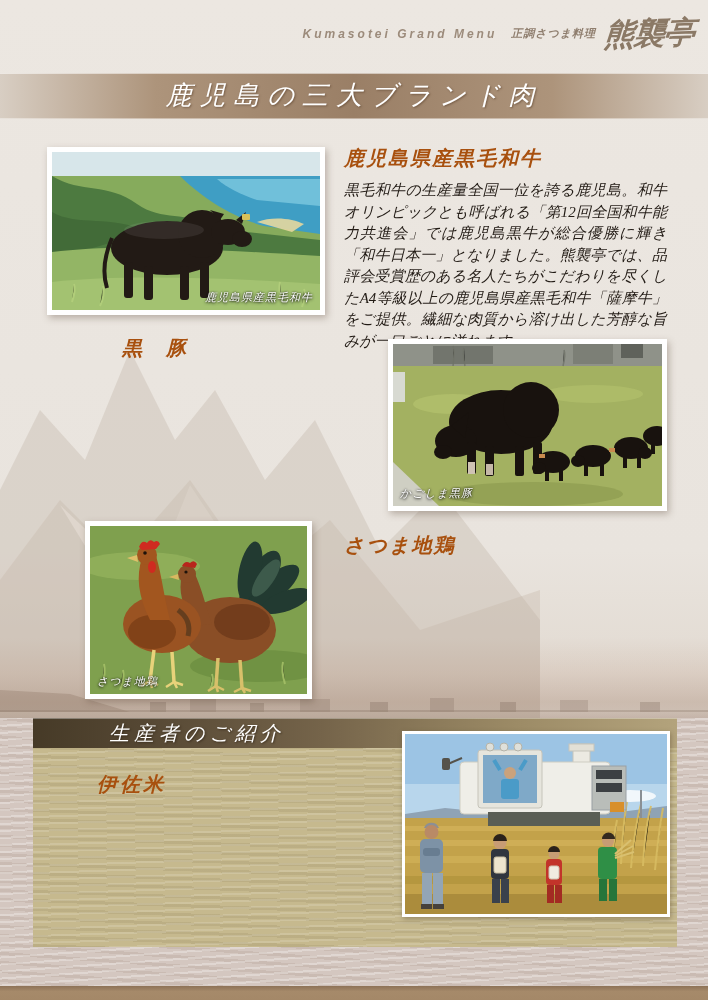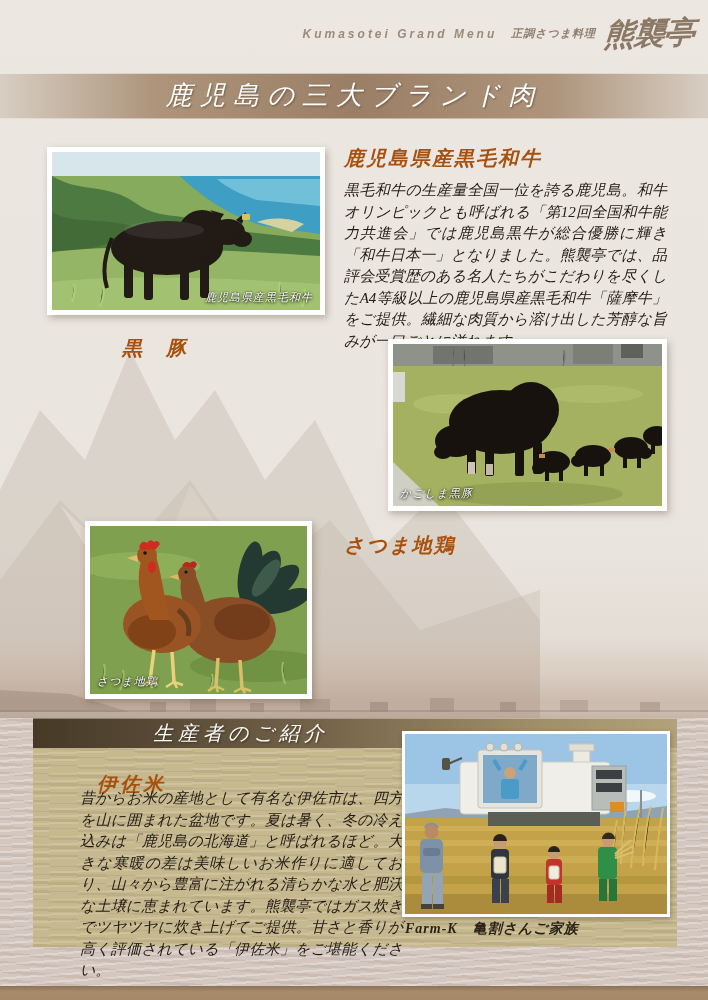--- a/index.html
+++ b/index.html
@@ -55,21 +55,21 @@
   #text-chicken{left:344px;top:533px;width:323px;}
 
   
   .producer-box{position:absolute;left:33px;top:718px;width:644px;height:229px;z-index:2;
         background-color:#c6b98e;
         background-image:repeating-linear-gradient(178deg,rgba(255,255,255,.14) 0 2px,rgba(255,255,255,0) 2px 7px),
                           repeating-linear-gradient(2deg,rgba(95,80,45,.10) 0 3px,rgba(95,80,45,0) 3px 9px);}
   .producer-band{position:absolute;left:0;top:0;width:100%;height:29px;
         background:linear-gradient(90deg,#463a27 0%,#564834 18%,#75644a 45%,#9c8b66 75%,#b3a37c 100%);
         border-top:1px solid rgba(255,255,255,.35);}
-  .producer-band span{display:inline-block;padding-left:120px;line-height:29px;font-size:20px;
+  .producer-band span{display:inline-block;padding-left:76px;line-height:29px;font-size:20px;
         letter-spacing:5px;color:#fff;text-shadow:1px 1px 2px rgba(40,28,15,.6);}
   .producer-heading{position:absolute;left:47px;top:36px;margin:17px;font-size:20px;font-weight:bold;
         color:#a8500e;letter-spacing:3px;}
   .producer-body{position:absolute;left:47px;top:70px;width:323px;margin:0;font-size:15px;
         line-height:21.5px;color:#221b15;text-align:justify;}
   #photo-farm{position:absolute;left:369px;top:13px;background:#fff;padding:3px;
         box-shadow:1px 2px 5px rgba(80,62,40,.4);}
   #photo-farm svg{display:block;}
   .farm-caption{position:absolute;left:372px;top:202px;font-size:14px;color:#2b2216;
         letter-spacing:1px;font-weight:bold;white-space:nowrap;}
@@ -266,21 +266,20 @@
   </div>
   <div class="tblock" id="text-chicken">
     <h2 class="sec-heading">さつま地鶏</h2>
   </div>
 
   <div class="producer-box">
     <div class="producer-band">
       <span>生産者のご紹介</span>
     </div>
     <h2 class="producer-heading">伊佐米</h2>
-    <p class="producer-body">昔からお米の産地として有名な伊佐市は、四方を山に囲まれた盆地です。夏は暑く、冬の冷え込みは「鹿児島の北海道」と呼ばれるほど。大きな寒暖の差は美味しいお米作りに適しており、山々から豊富に注がれる清らかな水と肥沃な土壌に恵まれています。熊襲亭ではガス炊きでツヤツヤに炊き上げてご提供。甘さと香りが高く評価されている「伊佐米」をご堪能ください。</p>
 
     <div id="photo-farm">
       <svg width="262" height="180" viewBox="0 0 262 180">
         <rect width="262" height="84" fill="#9cc4e4"></rect>
         <rect y="50" width="262" height="34" fill="#b8d6ec"></rect>
         <ellipse cx="225" cy="62" rx="26" ry="6" fill="#ffffff" opacity="0.8"></ellipse>
         <ellipse cx="196" cy="70" rx="18" ry="4" fill="#ffffff" opacity="0.7"></ellipse>
         <path d="M0,80 L40,74 L90,79 L160,73 L215,78 L262,72 L262,86 L0,86 Z" fill="#8fa3b5"></path>
         <rect y="84" width="262" height="96" fill="#c3a24a"></rect>
         <rect y="92" width="262" height="5" fill="#d2b259" opacity="0.8"></rect>
@@ -354,16 +353,15 @@
               <line x1="14" y1="20" x2="30" y2="6"></line>
                 <line x1="14" y1="22" x2="32" y2="12"></line>
                 <line x1="14" y1="24" x2="33" y2="18"></line>
             </g>
             <rect x="-2" y="45" width="8" height="22" fill="#26753a"></rect>
             <rect x="8" y="45" width="8" height="22" fill="#26753a"></rect>
           </g>
         </g>
       </svg>
     </div>
-    <span class="farm-caption">Farm-K　亀割さんご家族</span>
   </div>
 
 </div>
 
 </body></html>

